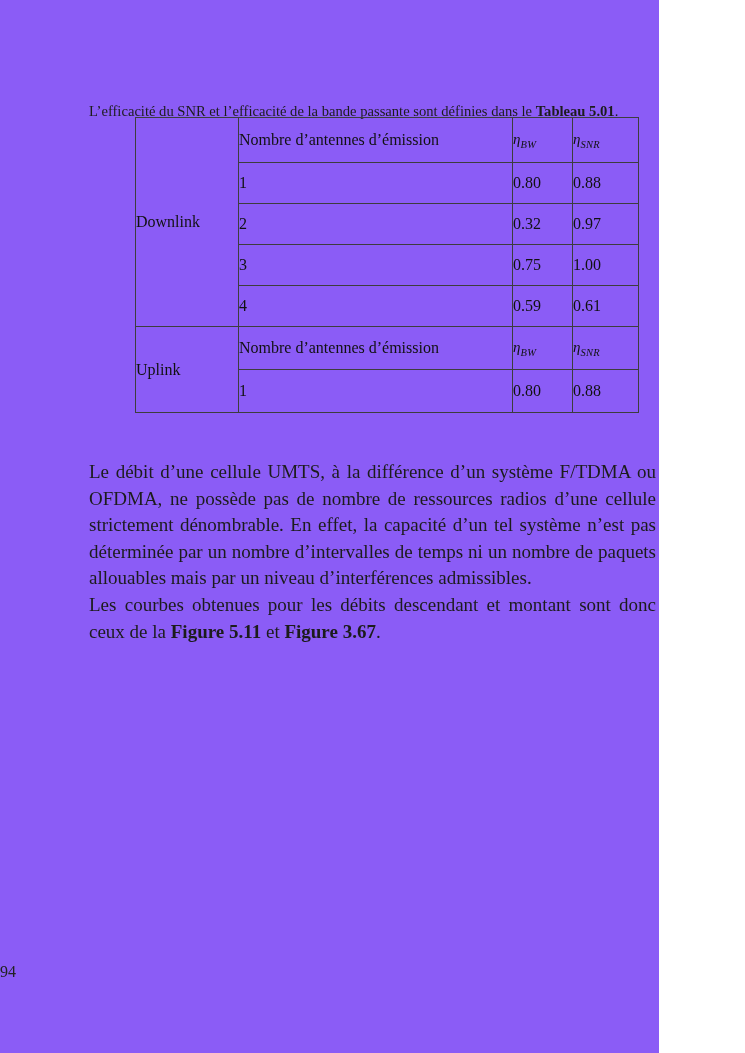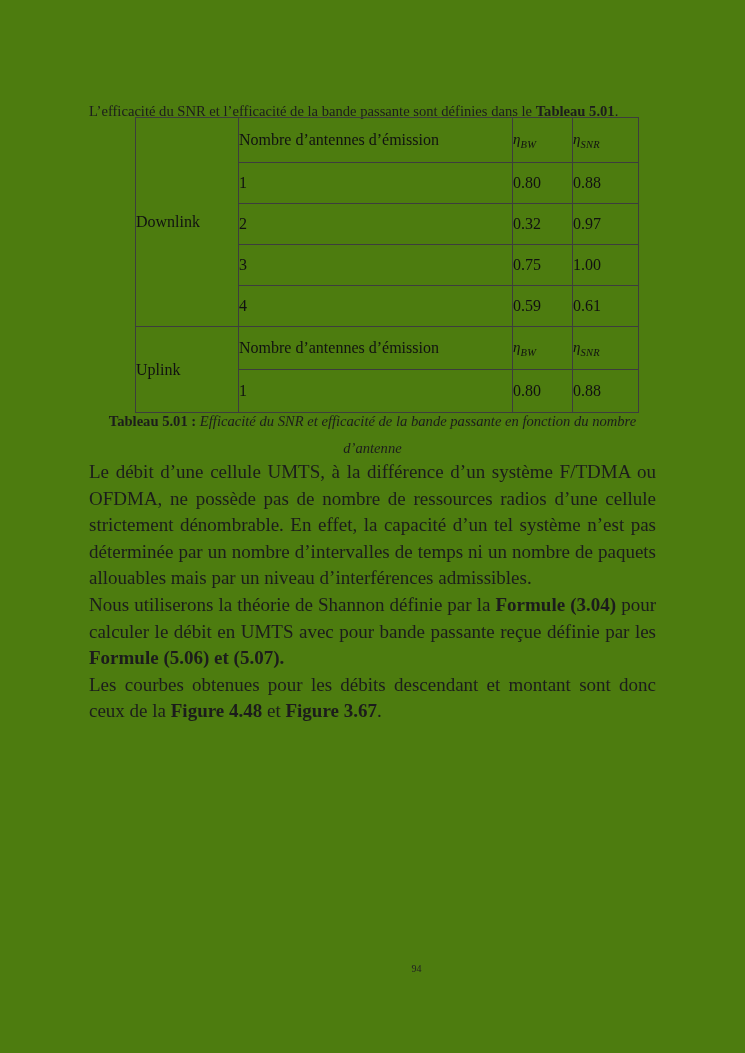--- a/index.html
+++ b/index.html
@@ -1,20 +1,20 @@
 <!DOCTYPE html>
 <html><head>
 <meta charset="utf-8">
 <style>
   html, body { margin: 0; padding: 0; background: #ffffff; }
   .page {
     position: relative;
-    width: 745px;
+    width: 659px;
     height: 1053px;
-    background: #4d7c0f;
+    background: #8b5cf6;
     font-family: "Liberation Serif", serif;
     color: #1c1c1c;
     overflow: hidden;
   }
   .intro {
     position: absolute;
     left: 89px;
     top: 86px;
     width: 567px;
     font-size: 14.6px;
@@ -60,24 +60,22 @@
     line-height: 26.6px;
     text-align: justify;
   }
   .body-block p { margin: 0; padding: 0; }
   b.seg { font-weight: bold; }
   .page-number {
     position: absolute;
     left: 0;
     top: 963px;
     width: 100%;
-    text-align: center;
-    font-size: 10px;
+    font-size: 16px;
     color: #222222;
-    padding-left: 44px;
   }
 </style>
 </head>
 <body>
 
 <div class="page">
 
   <p class="intro"><span>L’efficacité du SNR et l’efficacité de la bande passante sont définies dans le </span><b class="seg">Tableau 5.01</b><span>.</span></p>
 
   <table class="eff-table">
@@ -121,23 +119,21 @@
         <td><span class="eta"><span>η</span><sub>SNR</sub></span></td>
       </tr>
       <tr class="u-row">
         <td>1</td>
         <td>0.80</td>
         <td>0.88</td>
       </tr>
     </tbody>
   </table>
 
-  <div class="caption"><span class="cap-label">Tableau 5.01 :</span><span class="cap-italic"> Efficacité du SNR et efficacité de la bande passante en fonction du nombre</span><br><span class="cap-italic">d’antenne</span></div>
 
   <div class="body-block">
     <p><span>Le débit d’une cellule UMTS, à la différence d’un système F/TDMA  ou OFDMA, ne possède pas de nombre de ressources radios d’une cellule strictement dénombrable. En effet, la capacité d’un tel système n’est pas déterminée par un nombre d’intervalles de temps ni un nombre de paquets allouables mais par un niveau d’interférences admissibles.</span></p>
-    <p><span>Nous utiliserons la théorie de Shannon définie par la </span><b class="seg">Formule (3.04)</b><span> pour calculer le débit en UMTS avec pour bande passante reçue définie par les </span><b class="seg">Formule (5.06) et (5.07).</b></p>
-    <p><span>Les courbes obtenues pour les débits descendant et montant sont donc ceux de la </span><b class="seg">Figure 4.48</b><span> et </span><b class="seg">Figure 3.67</b><span>.</span></p>
+    <p><span>Les courbes obtenues pour les débits descendant et montant sont donc ceux de la </span><b class="seg">Figure 5.11</b><span> et </span><b class="seg">Figure 3.67</b><span>.</span></p>
   </div>
 
   <div class="page-number">94</div>
 
 </div>
 
 </body></html>

